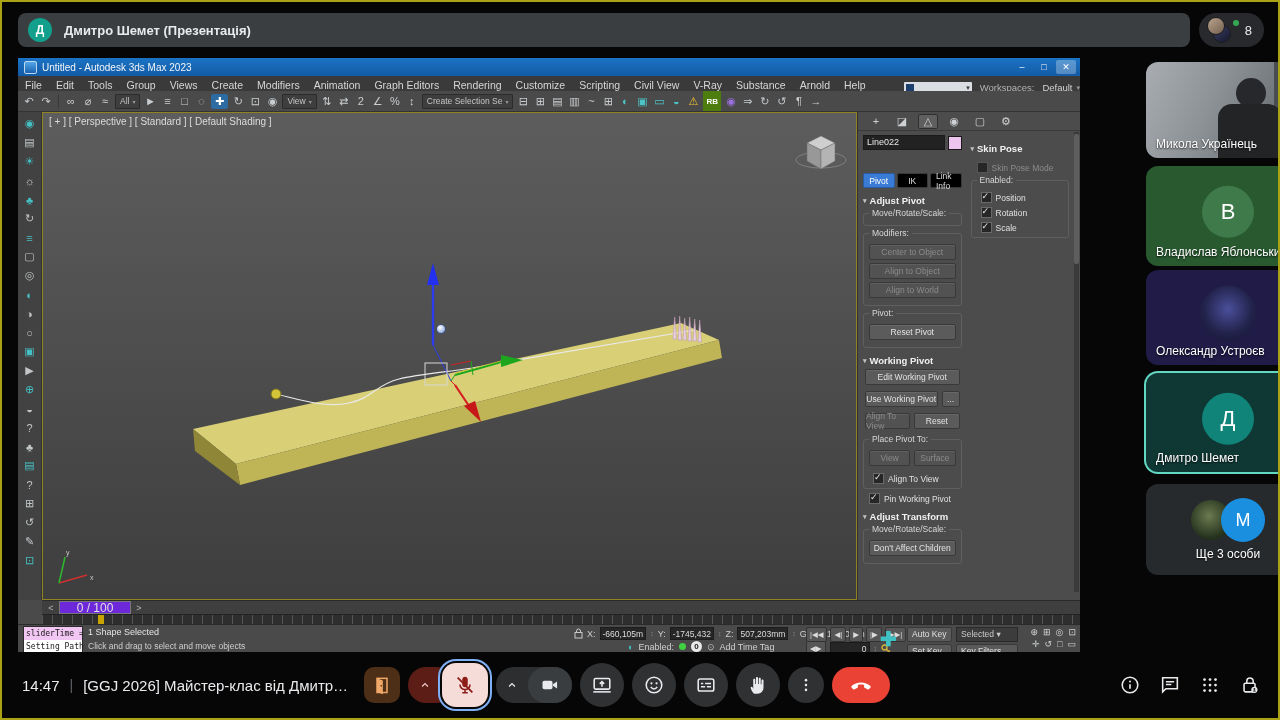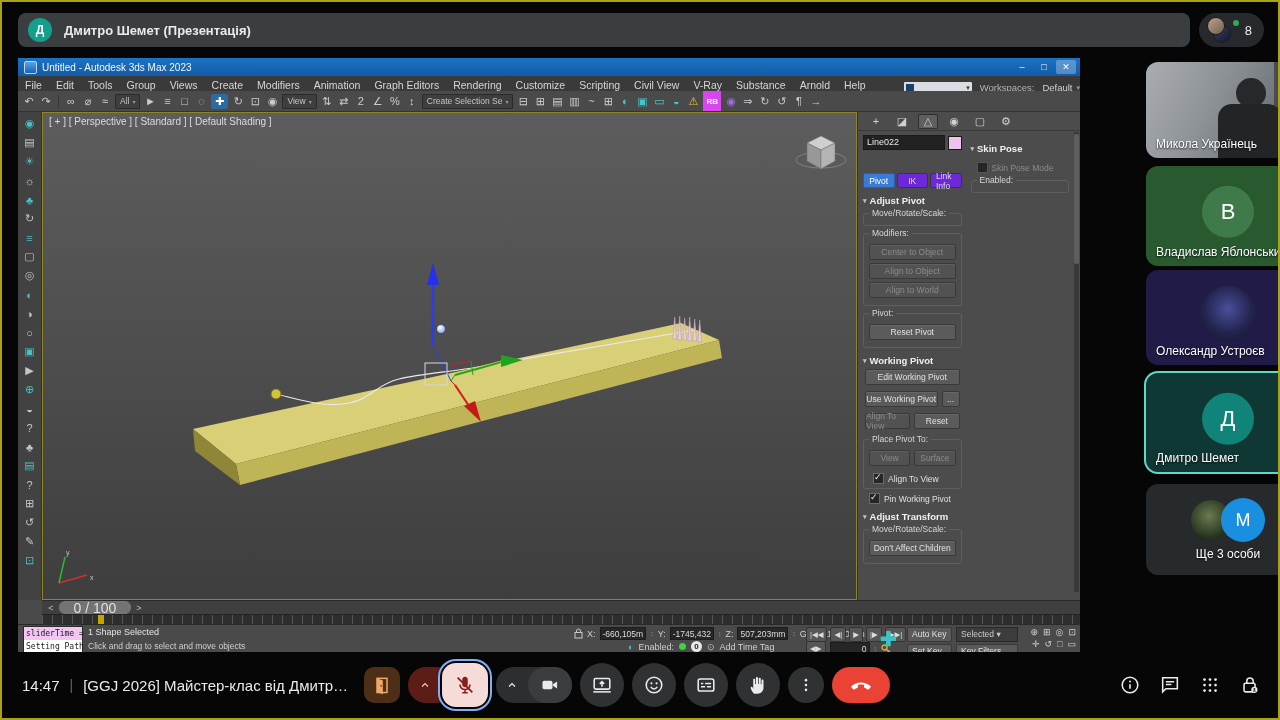--- a/index.html
+++ b/index.html
@@ -40,63 +40,63 @@
   .ws-value .ar{font-size:7px;color:#9a9a9a;}
   .mx-toolbar{position:absolute;left:0;top:33px;right:0;height:21px;background:#4a4a4a;border-bottom:1px solid #333;
               display:flex;align-items:center;gap:3px;padding:0 4px;box-sizing:border-box;overflow:hidden;}
   .tb-i{min-width:14px;height:15px;color:#c9cdd0;font-size:11px;display:flex;align-items:center;justify-content:center;}
   .tb-i.teal{color:#4cc3c6;} .tb-i.warn{color:#f2c22e;} .tb-i.purple{color:#9a6fe0;}
   .tb-i.active{background:#2d6ba3;color:#fff;border-radius:2px;width:17px;}
   .tb-sep{width:1px;height:13px;background:#383838;margin:0 2px;}
   .tb-dd{background:#3e3e3e;border:1px solid #2b2b2b;color:#c6c6c6;font-size:8.5px;height:13px;display:flex;
          align-items:center;gap:3px;padding:0 4px;border-radius:1px;}
   .tb-dd .ar{font-size:6px;color:#999;}
-  .tb-badge{background:#d946ef;color:#fff;font-weight:bold;font-size:8px;border-radius:3px;padding:18px 3px;}
+  .tb-badge{background:#4d7c0f;color:#fff;font-weight:bold;font-size:8px;border-radius:3px;padding:18px 3px;}
   .mx-lefttoolbar{position:absolute;left:0;top:54px;width:24px;height:488px;background:#424242;display:flex;
                   flex-direction:column;align-items:center;gap:2px;padding-top:3px;box-sizing:border-box;overflow:hidden;
                   border-right:1px solid #333;}
   .ltb-i{width:18px;height:17px;color:#c2c6c8;font-size:11px;display:flex;align-items:center;justify-content:center;}
   .ltb-i.teal{color:#45bfc2;}
   .mx-viewport{position:absolute;left:24px;top:54px;width:815px;height:488px;
                background:linear-gradient(#5d5d5d,#3e3e3e);border:1px solid #8f8423;box-sizing:border-box;}
   .vp-label{position:absolute;left:6px;top:3px;color:#dcdcdc;font-size:10px;}
   .mx-cmdpanel{position:absolute;left:839px;top:54px;width:223px;height:488px;background:#4c4c4c;overflow:hidden;
                border-left:1px solid #333;box-sizing:border-box;}
   .cp-tabs{display:flex;gap:6px;height:18px;align-items:center;padding-left:8px;border-bottom:1px solid #3a3a3a;}
   .cp-tab{width:20px;height:15px;color:#cfd2d4;font-size:11px;display:flex;align-items:center;justify-content:center;border-radius:2px;}
   .cp-tab.active{background:#5f5f5f;box-shadow:inset 0 0 0 1px #2f2f2f;}
   .cp-cols{position:absolute;left:0;top:18px;right:7px;bottom:0;display:flex;}
   .cp-col{width:108px;padding:5px 4px 0 5px;box-sizing:border-box;}
   .cp-namerow{display:flex;gap:3px;align-items:center;}
   .cp-name{flex:1;height:13px;background:#222;color:#e6e6e6;font-size:9px;line-height:13px;padding:0 3px;border:1px solid #1a1a1a;}
   .cp-swatch{width:12px;height:12px;background:#ecc4ee;border:1px solid #1a1a1a;}
   .cp-subtabs{display:flex;gap:2px;margin-top:23px;}
-  .cp-subtab{height:13px;background:#6d28d9;color:#ddd;font-size:8.5px;display:flex;align-items:center;justify-content:center;
+  .cp-subtab{height:13px;background:#000000;color:#ddd;font-size:8.5px;display:flex;align-items:center;justify-content:center;
              border:1px solid #383838;border-radius:2px;padding:0 5px;flex:1;}
   .cp-subtab.active{background:#3a7bd5;color:#fff;border-color:#2a5ca8;}
   .cp-roll{margin-top:7px;font-size:9.5px;color:#f0f0f0;font-weight:bold;display:flex;align-items:center;gap:3px;}
   .cp-roll::before{content:"▾";font-size:7px;color:#c0c0c0;}
   .cp-group{border:1px solid #5f5f5f;border-radius:3px;margin-top:7px;padding:7px 3px 4px 3px;position:relative;}
   .gb-label{position:absolute;top:-6px;left:5px;background:#4c4c4c;padding:0 3px;font-size:8.5px;color:#d8d8d8;font-weight:normal;}
   .mxbtn{height:14px;background:#5b5b5b;border:1px solid #393939;border-radius:2px;color:#e2e2e2;font-size:8.5px;
          display:flex;align-items:center;justify-content:center;margin:3px 2px;box-shadow:inset 0 1px 0 rgba(255,255,255,.08);}
   .mxbtn.disabled{color:#8b8b8b;background:#525252;}
   .mxrow{display:flex;} .mxrow .mxbtn{flex:1;}
   .mxbtn.small{flex:0 0 16px;}
   .cp-check{display:flex;align-items:center;gap:4px;margin:4px 2px 0 6px;font-size:8.5px;color:#e0e0e0;}
   .cp-check .cb{width:9px;height:9px;background:#262626;border:1px solid #6a6a6a;position:relative;flex:none;}
   .cp-check.checked .cb::after{content:"✓";position:absolute;left:0;top:-2px;font-size:9px;color:#e8e8e8;}
   .cp-check.disabled{color:#8b8b8b;} .cp-check.disabled .cb{border-color:#555;}
   .cp-scroll{position:absolute;right:1px;top:20px;width:5px;height:460px;background:#3a3a3a;}
   .cp-scroll .thumb{position:absolute;left:0;top:2px;width:5px;height:130px;background:#5e5e5e;border-radius:2px;}
   .mx-timeslider{position:absolute;left:24px;top:542px;width:1038px;height:14px;background:#3f3f3f;display:flex;
                  align-items:center;gap:3px;border-top:1px solid #2a2a2a;box-sizing:border-box;padding-left:4px;}
   .tsl-arrow{color:#bbb;font-size:9px;width:10px;text-align:center;}
-  .tsl-pill{width:70px;height:11px;background:#737373;border:1px solid #777;border-radius:6px;color:#e0e0e0;
-            font-size:14px;display:flex;align-items:center;justify-content:center;}
+  .tsl-pill{width:70px;height:11px;background:#6d28d9;border:1px solid #777;border-radius:0;color:#e0e0e0;
+            font-size:12px;display:flex;align-items:center;justify-content:center;}
   .mx-trackbar{position:absolute;left:24px;top:556px;width:1038px;height:10px;background:#2e2e2e;
                background-image:repeating-linear-gradient(90deg,#555 0,#555 1px,transparent 1px,transparent 10px);
                border-top:1px solid #222;}
   .tb-marker{position:absolute;left:56px;top:0;width:6px;height:10px;background:#c8a400;}
   .mx-statusbar{position:absolute;left:0;top:566px;width:1062px;height:30px;background:#4a4a4a;border-top:1px solid #2a2a2a;
                 box-sizing:border-box;font-size:9px;color:#cfcfcf;}
   .sb{position:absolute;white-space:nowrap;}
   .listener{left:5px;top:1px;width:58px;border:1px solid #2a2a2a;font-family:"DejaVu Sans Mono",monospace;font-size:8px;}
   .listener .l1{background:#f2c6f2;color:#1a1a1a;height:13px;line-height:13px;padding-left:2px;}
   .listener .l2{background:#ffffff;color:#1a1a1a;height:13px;line-height:13px;padding-left:2px;}
@@ -416,20 +416,34 @@
         </div>
 
         <div class="cp-col">
           <div class="cp-roll" style="margin-top:8px">Skin Pose</div>
           <div class="cp-check disabled" style="margin-top:8px">
             <span class="cb"></span>
             <span>Skin Pose Mode</span>
           </div>
           <div class="cp-group">
             <span class="gb-label">Enabled:</span>
+            <div>
+                <div class="cp-check checked">
+                  <span class="cb"></span>
+                  <span>Position</span>
+                </div>
+                <div class="cp-check checked">
+                  <span class="cb"></span>
+                  <span>Rotation</span>
+                </div>
+                <div class="cp-check checked">
+                  <span class="cb"></span>
+                  <span>Scale</span>
+                </div>
+              </div>
           </div>
         </div>
       </div>
       <div class="cp-scroll">
           <div class="thumb"></div>
         </div>
     </div>
 
     <div class="mx-timeslider">
       <span class="tsl-arrow">&lt;</span>

